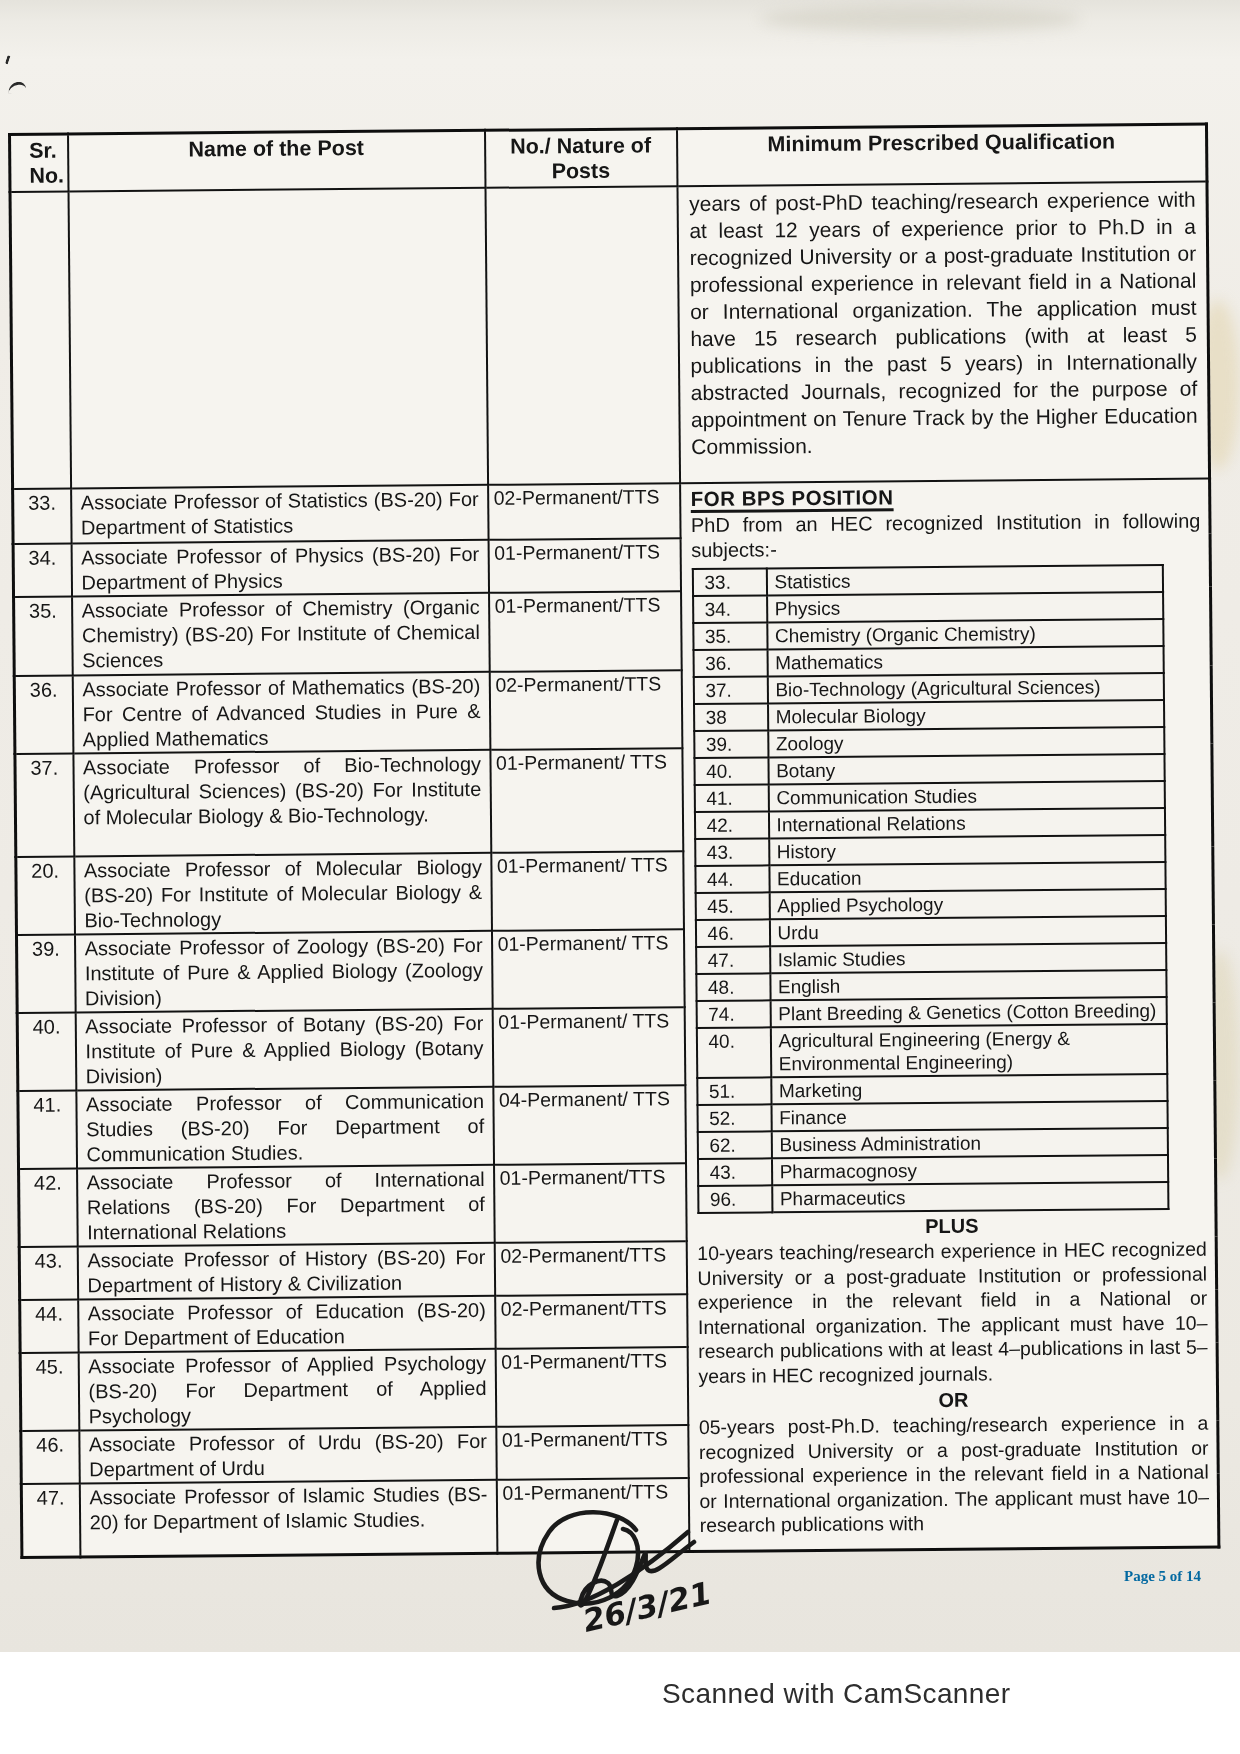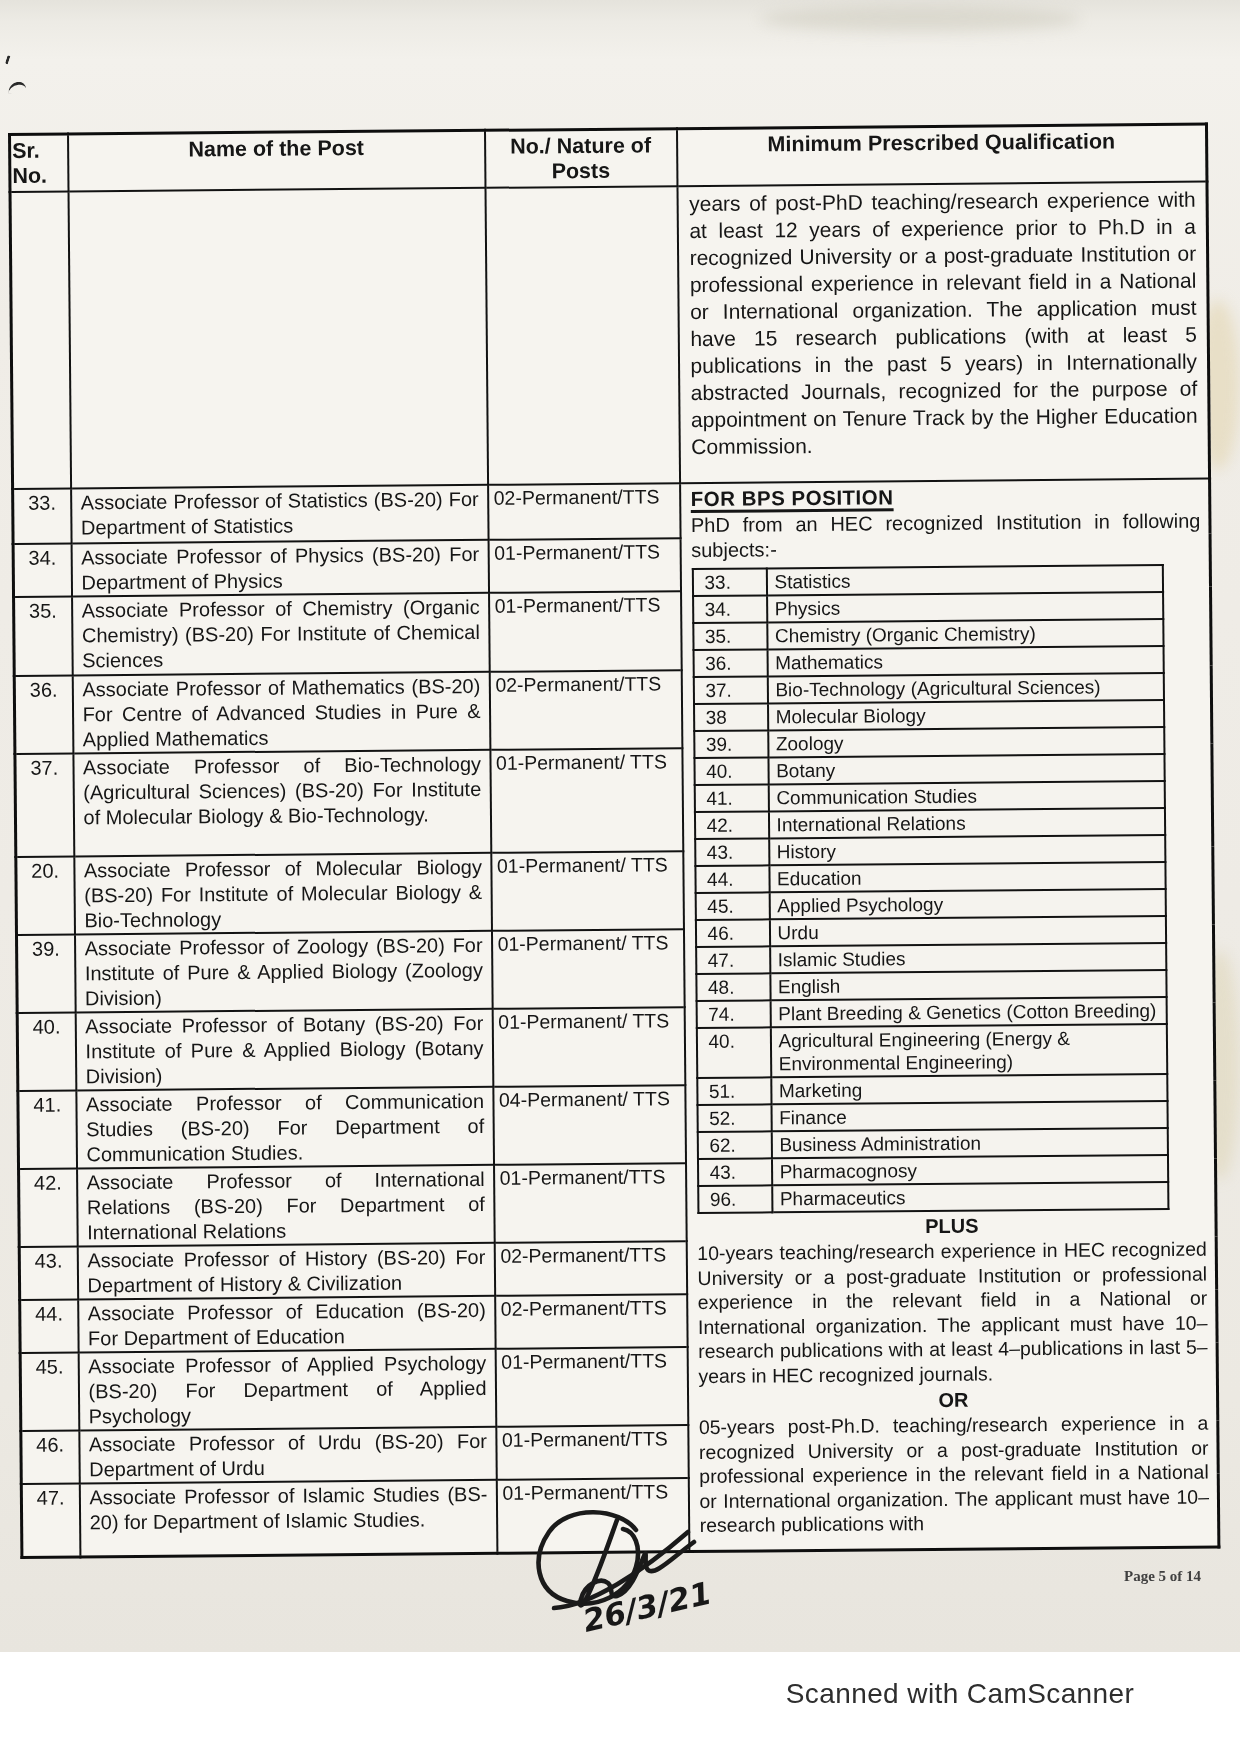--- a/index.html
+++ b/index.html
@@ -26,40 +26,40 @@
     position:absolute;left:8px;top:133px;width:1197px;
     border-collapse:collapse;table-layout:fixed;
     transform:rotate(-0.5deg);transform-origin:0 0;
     background:#f6f4ef;
   }
   table.doc td,table.doc th{
     border:2.4px solid #121212;vertical-align:top;overflow:hidden;
   }
   table.doc{border:3px solid #0e0e0e;}
   th{font-size:21.5px;font-weight:bold;padding:3px 2px 2px 2px;line-height:25px;}
-  th.h-sr{text-align:left;padding-left:1px;white-space:pre-line;}
+  th.h-sr{text-align:left;padding-left:18px;white-space:pre-line;}
   th.h-nature{white-space:pre-line;}
   .row-a{height:297px;}
   .sr-cell{text-align:center;font-size:20px;padding-top:2px;font-weight:500;}
   .name-cell{font-size:20px;line-height:25px;text-align:justify;padding:1px 8px 0 9px;}
   .nature-cell{font-size:19.5px;padding:1px 1px 0 5px;white-space:nowrap;}
   .qual-intro-cell{font-size:21px;line-height:27px;text-align:justify;padding:3px 10px 0 11px;}
   .qual-main-cell{padding:3px 8px 0 10px;}
   .bps-heading{font-weight:bold;font-size:20.5px;text-decoration:underline;text-decoration-thickness:2.5px;text-underline-offset:4px;letter-spacing:.5px;}
   .bps-intro{font-size:20px;line-height:25px;text-align:justify;margin-top:2px;}
   table.subjects{border-collapse:collapse;table-layout:fixed;width:472px;margin:5px 0 3px 0;border:2.6px solid #121212;background:#f5f3ee;}
   table.subjects td{border:2.2px solid #121212;font-size:19px;line-height:23px;padding:1px 7px 1px 7px;}
   table.subjects td.sn{width:54px;padding-left:11px;}
   .plus-label{text-align:center;font-weight:bold;font-size:20px;margin:3px 0 1px 0;}
   .qual-para{font-size:19.5px;line-height:24.5px;text-align:justify;margin:0;}
 
   
   .signature{position:absolute;left:520px;top:1500px;width:210px;height:145px;}
-  .page-label{position:absolute;left:1124px;top:1568px;font-family:"Liberation Serif",serif;font-weight:bold;font-size:15px;color:#404040;}
-  .camscanner{position:absolute;left:680px;top:1678px;width:560px;text-align:center;font-size:28px;color:#2e2e2e;letter-spacing:.4px;}
+  .page-label{position:absolute;left:1124px;top:1568px;font-family:"Liberation Serif",serif;font-weight:bold;font-size:15px;color:#0369a1;}
+  .camscanner{position:absolute;left:662px;top:1678px;width:560px;font-size:28px;color:#2e2e2e;letter-spacing:.4px;}
 </style>
 </head>
 <body>
 
 <div class="scan"></div>
 <div class="smudge s1"></div>
 <div class="smudge s2"></div>
 <div class="smudge s3"></div>
 <div class="ink-mark m1"></div>
 <div class="ink-mark m2"></div>

